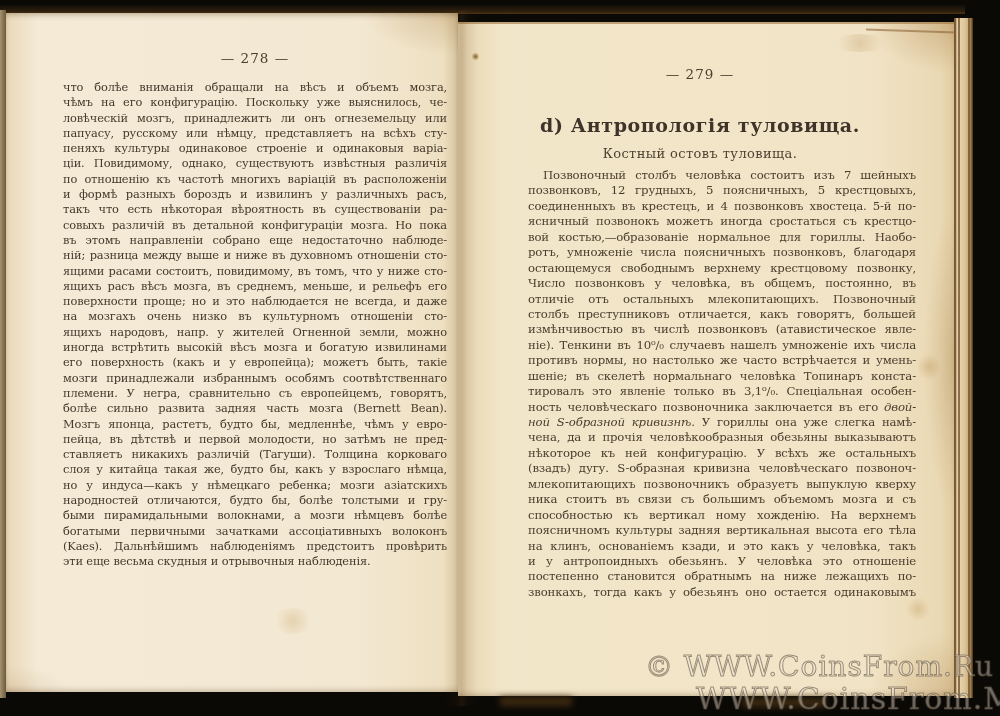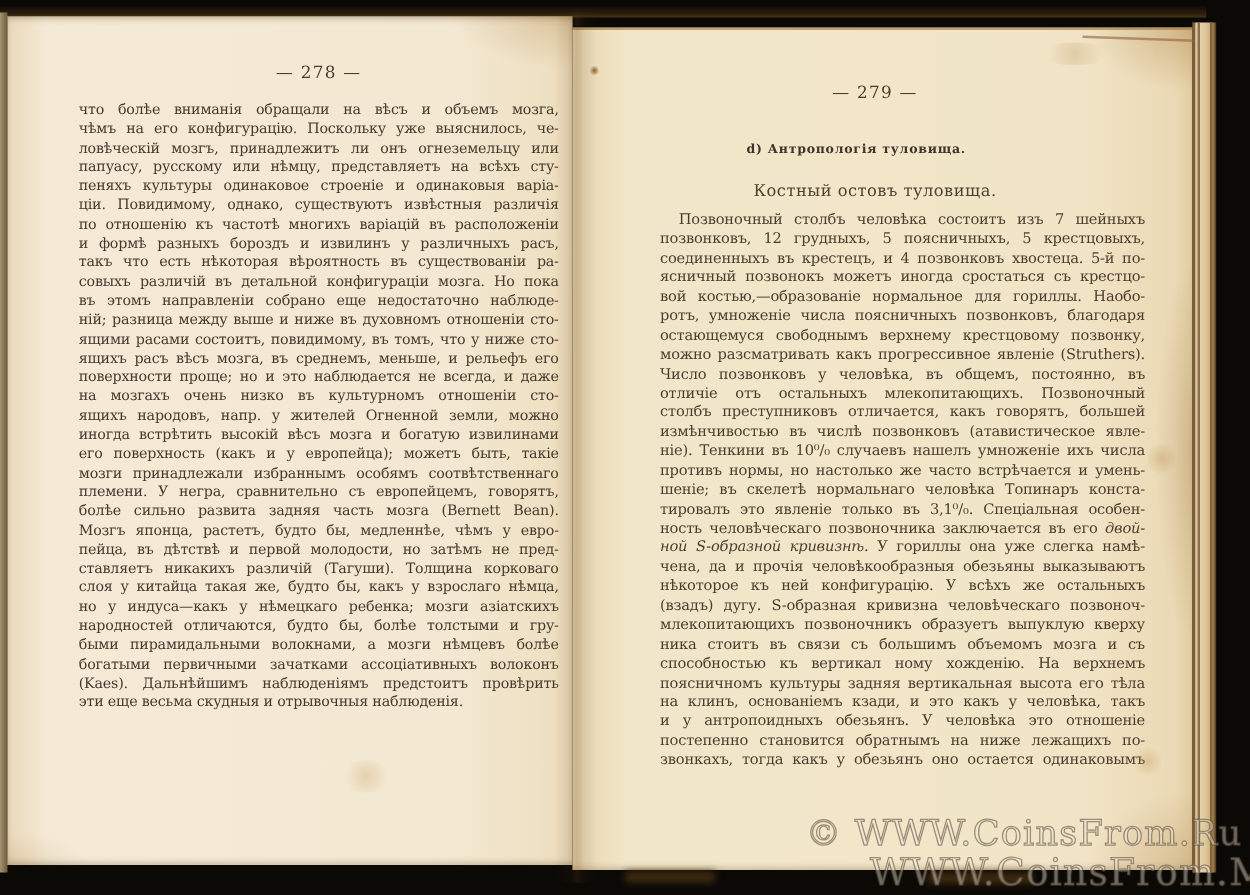--- a/index.html
+++ b/index.html
@@ -49,22 +49,22 @@
   .gutter{
     position:absolute;left:444px;top:10px;width:34px;height:696px;
     background:linear-gradient(90deg, rgba(70,42,12,0) 0%, rgba(70,42,12,.10) 38%,
       rgba(96,62,26,.22) 52%, rgba(70,42,12,.08) 70%, rgba(70,42,12,0) 100%);
     pointer-events:none;
   }
   .pageno{position:absolute;text-align:center;font-size:13.5px;color:#4a3d2d;letter-spacing:1px;}
   .pageno-left{left:57px;top:37px;width:384px;}
   .pageno-right{left:48px;top:42px;width:388px;}
   .heading{
-    position:absolute;left:33px;top:90px;width:388px;text-align:center;
-    font-weight:bold;font-size:10px;color:#3f342a;letter-spacing:.6px;
+    position:absolute;left:48px;top:90px;width:388px;text-align:center;
+    font-weight:bold;font-size:19px;color:#3f342a;letter-spacing:.6px;
   }
   .subheading{
     position:absolute;left:48px;top:122px;width:388px;text-align:center;
     font-size:13px;color:#4e4132;letter-spacing:.4px;
   }
   .textcol{position:absolute;color:#45392c;}
   .textcol-left{left:57px;top:67px;width:384px;font-size:11.4px;line-height:15.3px;letter-spacing:-.15px;}
   .textcol-right{left:70px;top:144px;width:388px;font-size:11.7px;line-height:15.45px;letter-spacing:-.15px;color:#4a3d2e;}
   .tline{text-align:justify;text-align-last:justify;white-space:normal;overflow:hidden;height:15.3px;}
   .textcol-right .tline{height:15.45px;}
@@ -141,21 +141,20 @@
     <div class="heading">d) Антропологія туловища.</div>
     <div class="subheading">Костный остовъ туловища.</div>
     <div class="textcol textcol-right">
         <div class="tline indent">Позвоночный столбъ человѣка состоитъ изъ 7 шейныхъ</div>
         <div class="tline">позвонковъ, 12 грудныхъ, 5 поясничныхъ, 5 крестцовыхъ,</div>
         <div class="tline">соединенныхъ въ крестецъ, и 4 позвонковъ хвостеца. 5-й по-</div>
         <div class="tline">ясничный позвонокъ можетъ иногда сростаться съ крестцо-</div>
         <div class="tline">вой костью,—образованіе нормальное для гориллы. Наобо-</div>
         <div class="tline">ротъ, умноженіе числа поясничныхъ позвонковъ, благодаря</div>
         <div class="tline">остающемуся свободнымъ верхнему крестцовому позвонку,</div>
-        <div class="tline">можно разсматривать какъ прогрессивное явленіе (Struthers).</div>
         <div class="tline">Число позвонковъ у человѣка, въ общемъ, постоянно, въ</div>
         <div class="tline">отличіе отъ остальныхъ млекопитающихъ. Позвоночный</div>
         <div class="tline">столбъ преступниковъ отличается, какъ говорятъ, большей</div>
         <div class="tline">измѣнчивостью въ числѣ позвонковъ (атавистическое явле-</div>
         <div class="tline">ніе). Тенкини въ 10⁰/₀ случаевъ нашелъ умноженіе ихъ числа</div>
         <div class="tline">противъ нормы, но настолько же часто встрѣчается и умень-</div>
         <div class="tline">шеніе; въ скелетѣ нормальнаго человѣка Топинаръ конста-</div>
         <div class="tline">тировалъ это явленіе только въ 3,1⁰/₀. Спеціальная особен-</div>
         <div class="tline"><span>ность человѣческаго позвоночника заключается въ его </span><span class="it">двой-</span></div>
         <div class="tline"><span class="it">ной S-образной кривизнѣ.</span><span> У гориллы она уже слегка намѣ-</span></div>

